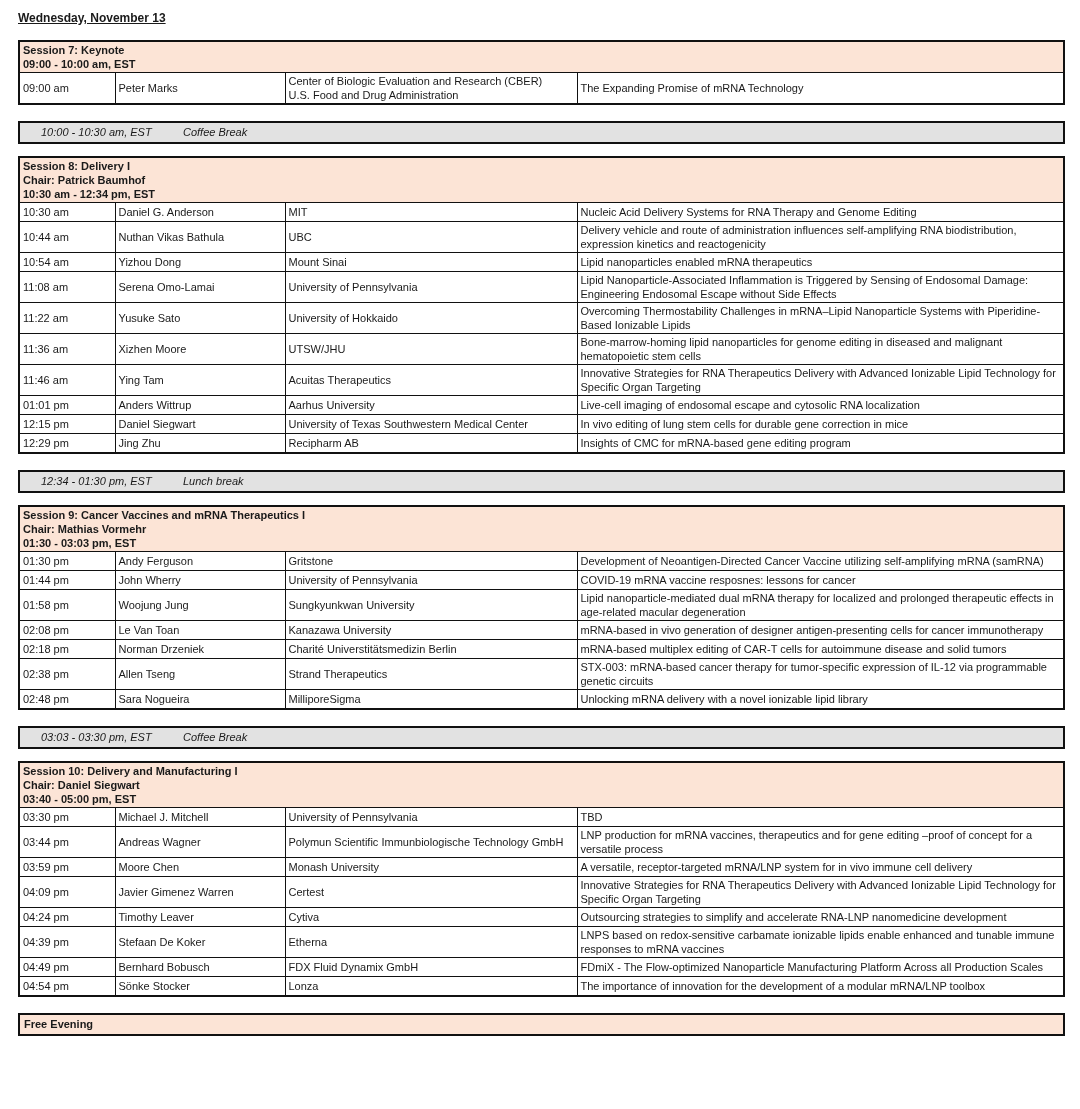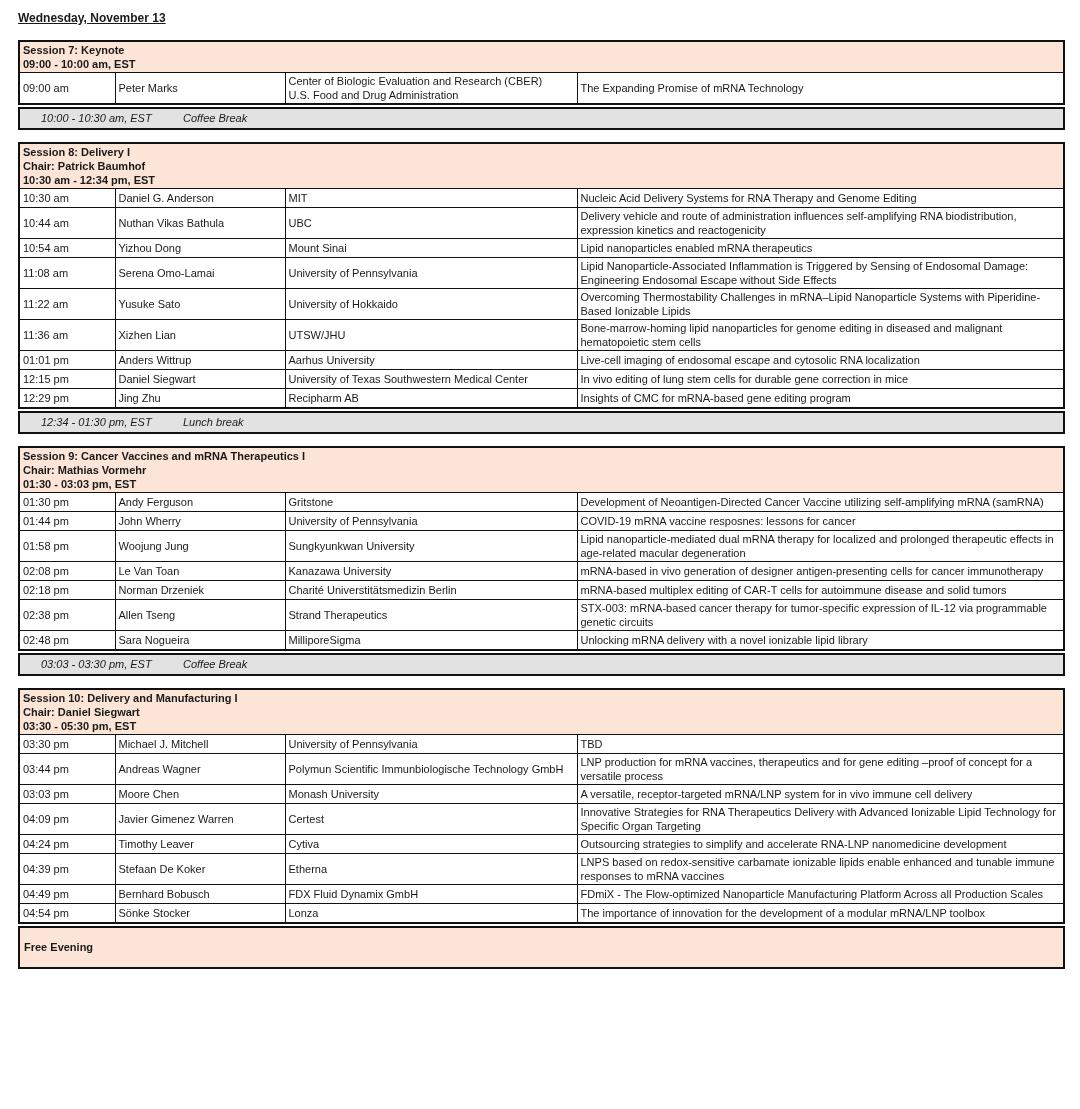--- a/index.html
+++ b/index.html
@@ -23,21 +23,21 @@
     text-decoration: underline;
     margin-bottom: 14px;
     line-height: 15px;
   }
   table.session {
     width: 1047px;
     border-collapse: collapse;
     table-layout: fixed;
     border: 2px solid var(--border-color, #111111);
     font-size: 11px;
-    margin: 0 0 2px 0;
+    margin: 0 0 16px 0;
   }
   table.session td {
     border: 1px solid var(--border-color, #111111);
     padding: 1px 3px;
     vertical-align: middle;
     line-height: 14px;
     height: 16px;
     overflow: hidden;
   }
   td.session-header {
@@ -64,21 +64,21 @@
   }
   .break-time { width: 142px; flex: none; }
   .banner {
     width: 1047px;
     box-sizing: border-box;
     background: var(--session-header-bg, #fce4d6);
     border: 2px solid var(--border-color, #111111);
     font-size: 11px;
     font-weight: bold;
     line-height: 15px;
-    padding: 12px 4px;
+    padding: 2px 4px;
     margin: 0 0 12px 0;
   }
   col.c-time { width: 96px; }
   col.c-speaker { width: 170px; }
   col.c-affiliation { width: 292px; }
 </style>
 </head>
 <body>
 
 <div class="page">
@@ -147,23 +147,29 @@
     <td class="title">Lipid Nanoparticle-Associated Inflammation is Triggered by Sensing of Endosomal Damage: Engineering Endosomal Escape without Side Effects</td>
   </tr>
           <tr class="talk-row">
     <td class="time">11:22 am</td>
     <td class="speaker">Yusuke Sato</td>
     <td class="affiliation">University of Hokkaido</td>
     <td class="title">Overcoming Thermostability Challenges in mRNA–Lipid Nanoparticle Systems with Piperidine-Based Ionizable Lipids</td>
   </tr>
           <tr class="talk-row">
     <td class="time">11:36 am</td>
-    <td class="speaker">Xizhen Lian</td>
+    <td class="speaker">Xizhen Moore</td>
     <td class="affiliation">UTSW/JHU</td>
     <td class="title">Bone-marrow-homing lipid nanoparticles for genome editing in diseased and malignant hematopoietic stem cells</td>
+  </tr>
+          <tr class="talk-row">
+    <td class="time">11:46 am</td>
+    <td class="speaker">Ying Tam</td>
+    <td class="affiliation">Acuitas Therapeutics</td>
+    <td class="title">Innovative Strategies for RNA Therapeutics Delivery with Advanced Ionizable Lipid Technology for Specific Organ Targeting</td>
   </tr>
           <tr class="talk-row">
     <td class="time">01:01 pm</td>
     <td class="speaker">Anders Wittrup</td>
     <td class="affiliation">Aarhus University</td>
     <td class="title">Live-cell imaging of endosomal escape and cytosolic RNA localization</td>
   </tr>
           <tr class="talk-row">
     <td class="time">12:15 pm</td>
     <td class="speaker">Daniel Siegwart</td>
@@ -247,36 +253,36 @@
     <colgroup>
       <col class="c-time">
           <col class="c-speaker">
           <col class="c-affiliation">
           <col class="c-title">
     </colgroup>
     <tbody>
       <tr>
         <td colspan="4" class="session-header">Session 10: Delivery and Manufacturing I
 Chair: Daniel Siegwart
-03:30 - 05:30 pm, EST</td>
+03:40 - 05:00 pm, EST</td>
       </tr>
     <tr class="talk-row">
     <td class="time">03:30 pm</td>
     <td class="speaker">Michael J. Mitchell</td>
     <td class="affiliation">University of Pennsylvania</td>
     <td class="title">TBD</td>
   </tr>
           <tr class="talk-row">
     <td class="time">03:44 pm</td>
     <td class="speaker">Andreas Wagner</td>
     <td class="affiliation">Polymun Scientific Immunbiologische Technology GmbH</td>
     <td class="title">LNP production for mRNA vaccines, therapeutics and for gene editing –proof of concept for a versatile process</td>
   </tr>
           <tr class="talk-row">
-    <td class="time">03:03 pm</td>
+    <td class="time">03:59 pm</td>
     <td class="speaker">Moore Chen</td>
     <td class="affiliation">Monash University</td>
     <td class="title">A versatile, receptor-targeted mRNA/LNP system for in vivo immune cell delivery</td>
   </tr>
           <tr class="talk-row">
     <td class="time">04:09 pm</td>
     <td class="speaker">Javier Gimenez Warren</td>
     <td class="affiliation">Certest</td>
     <td class="title">Innovative Strategies for RNA Therapeutics Delivery with Advanced Ionizable Lipid Technology for Specific Organ Targeting</td>
   </tr>

